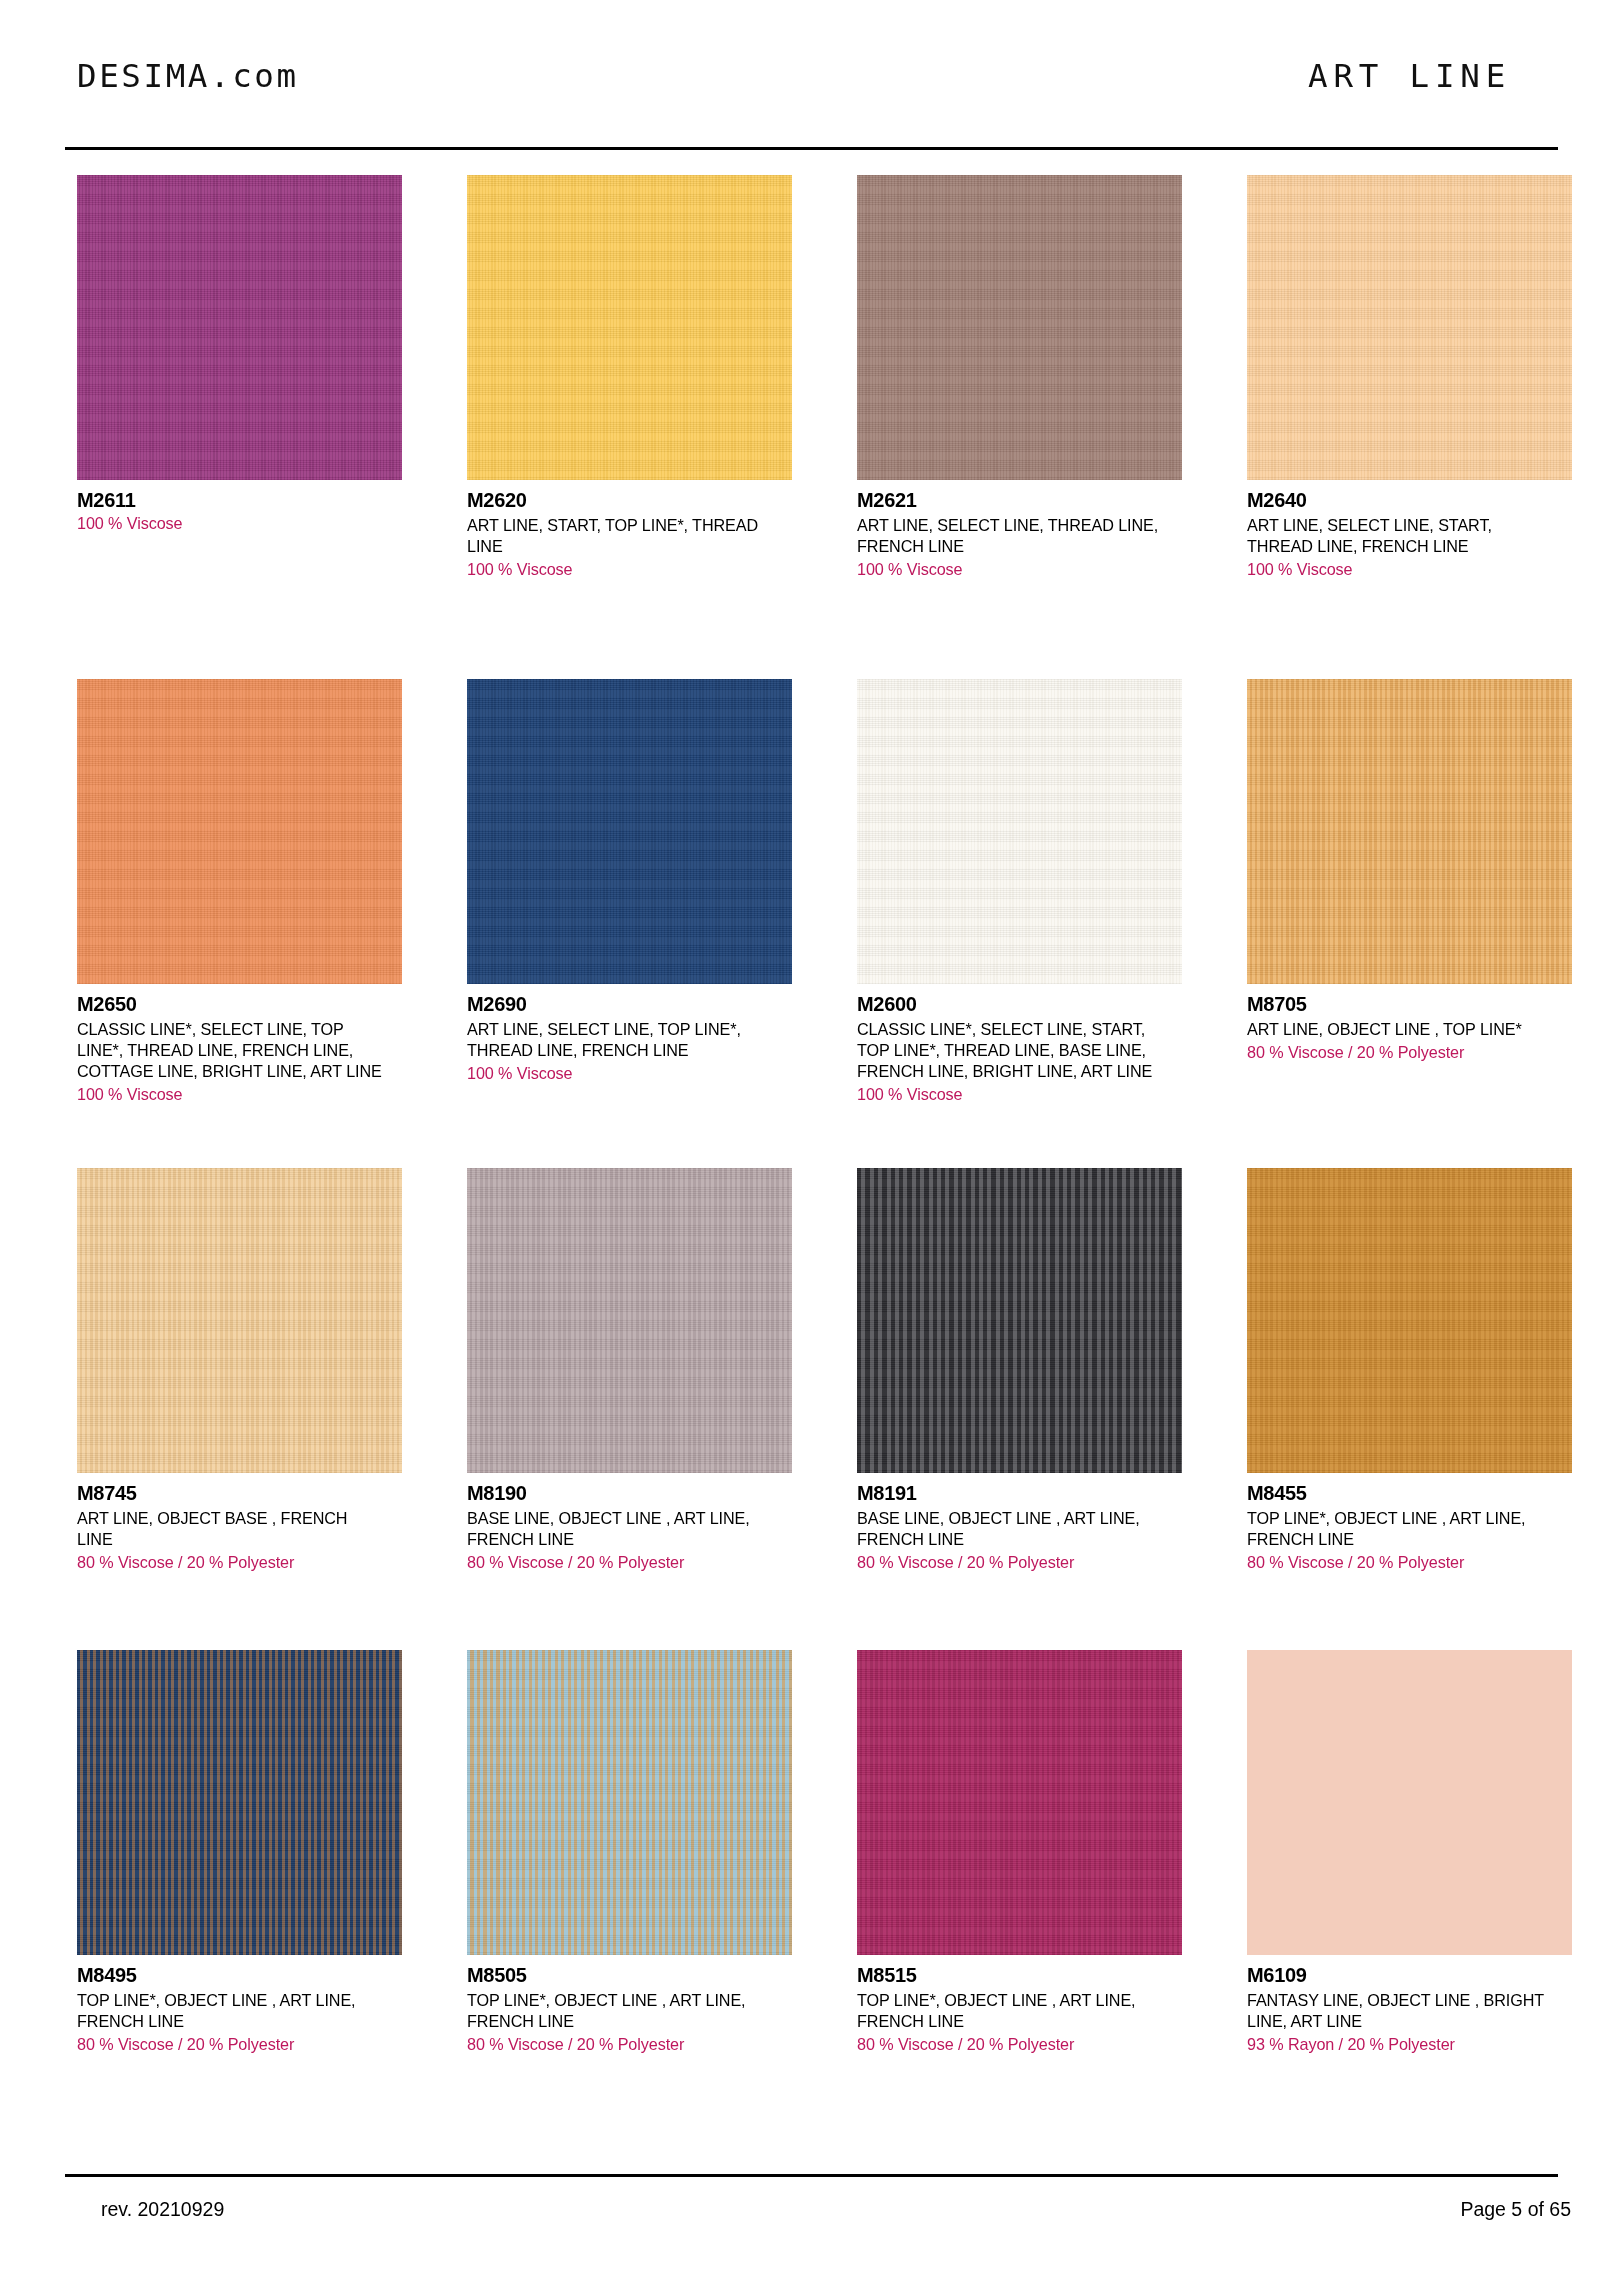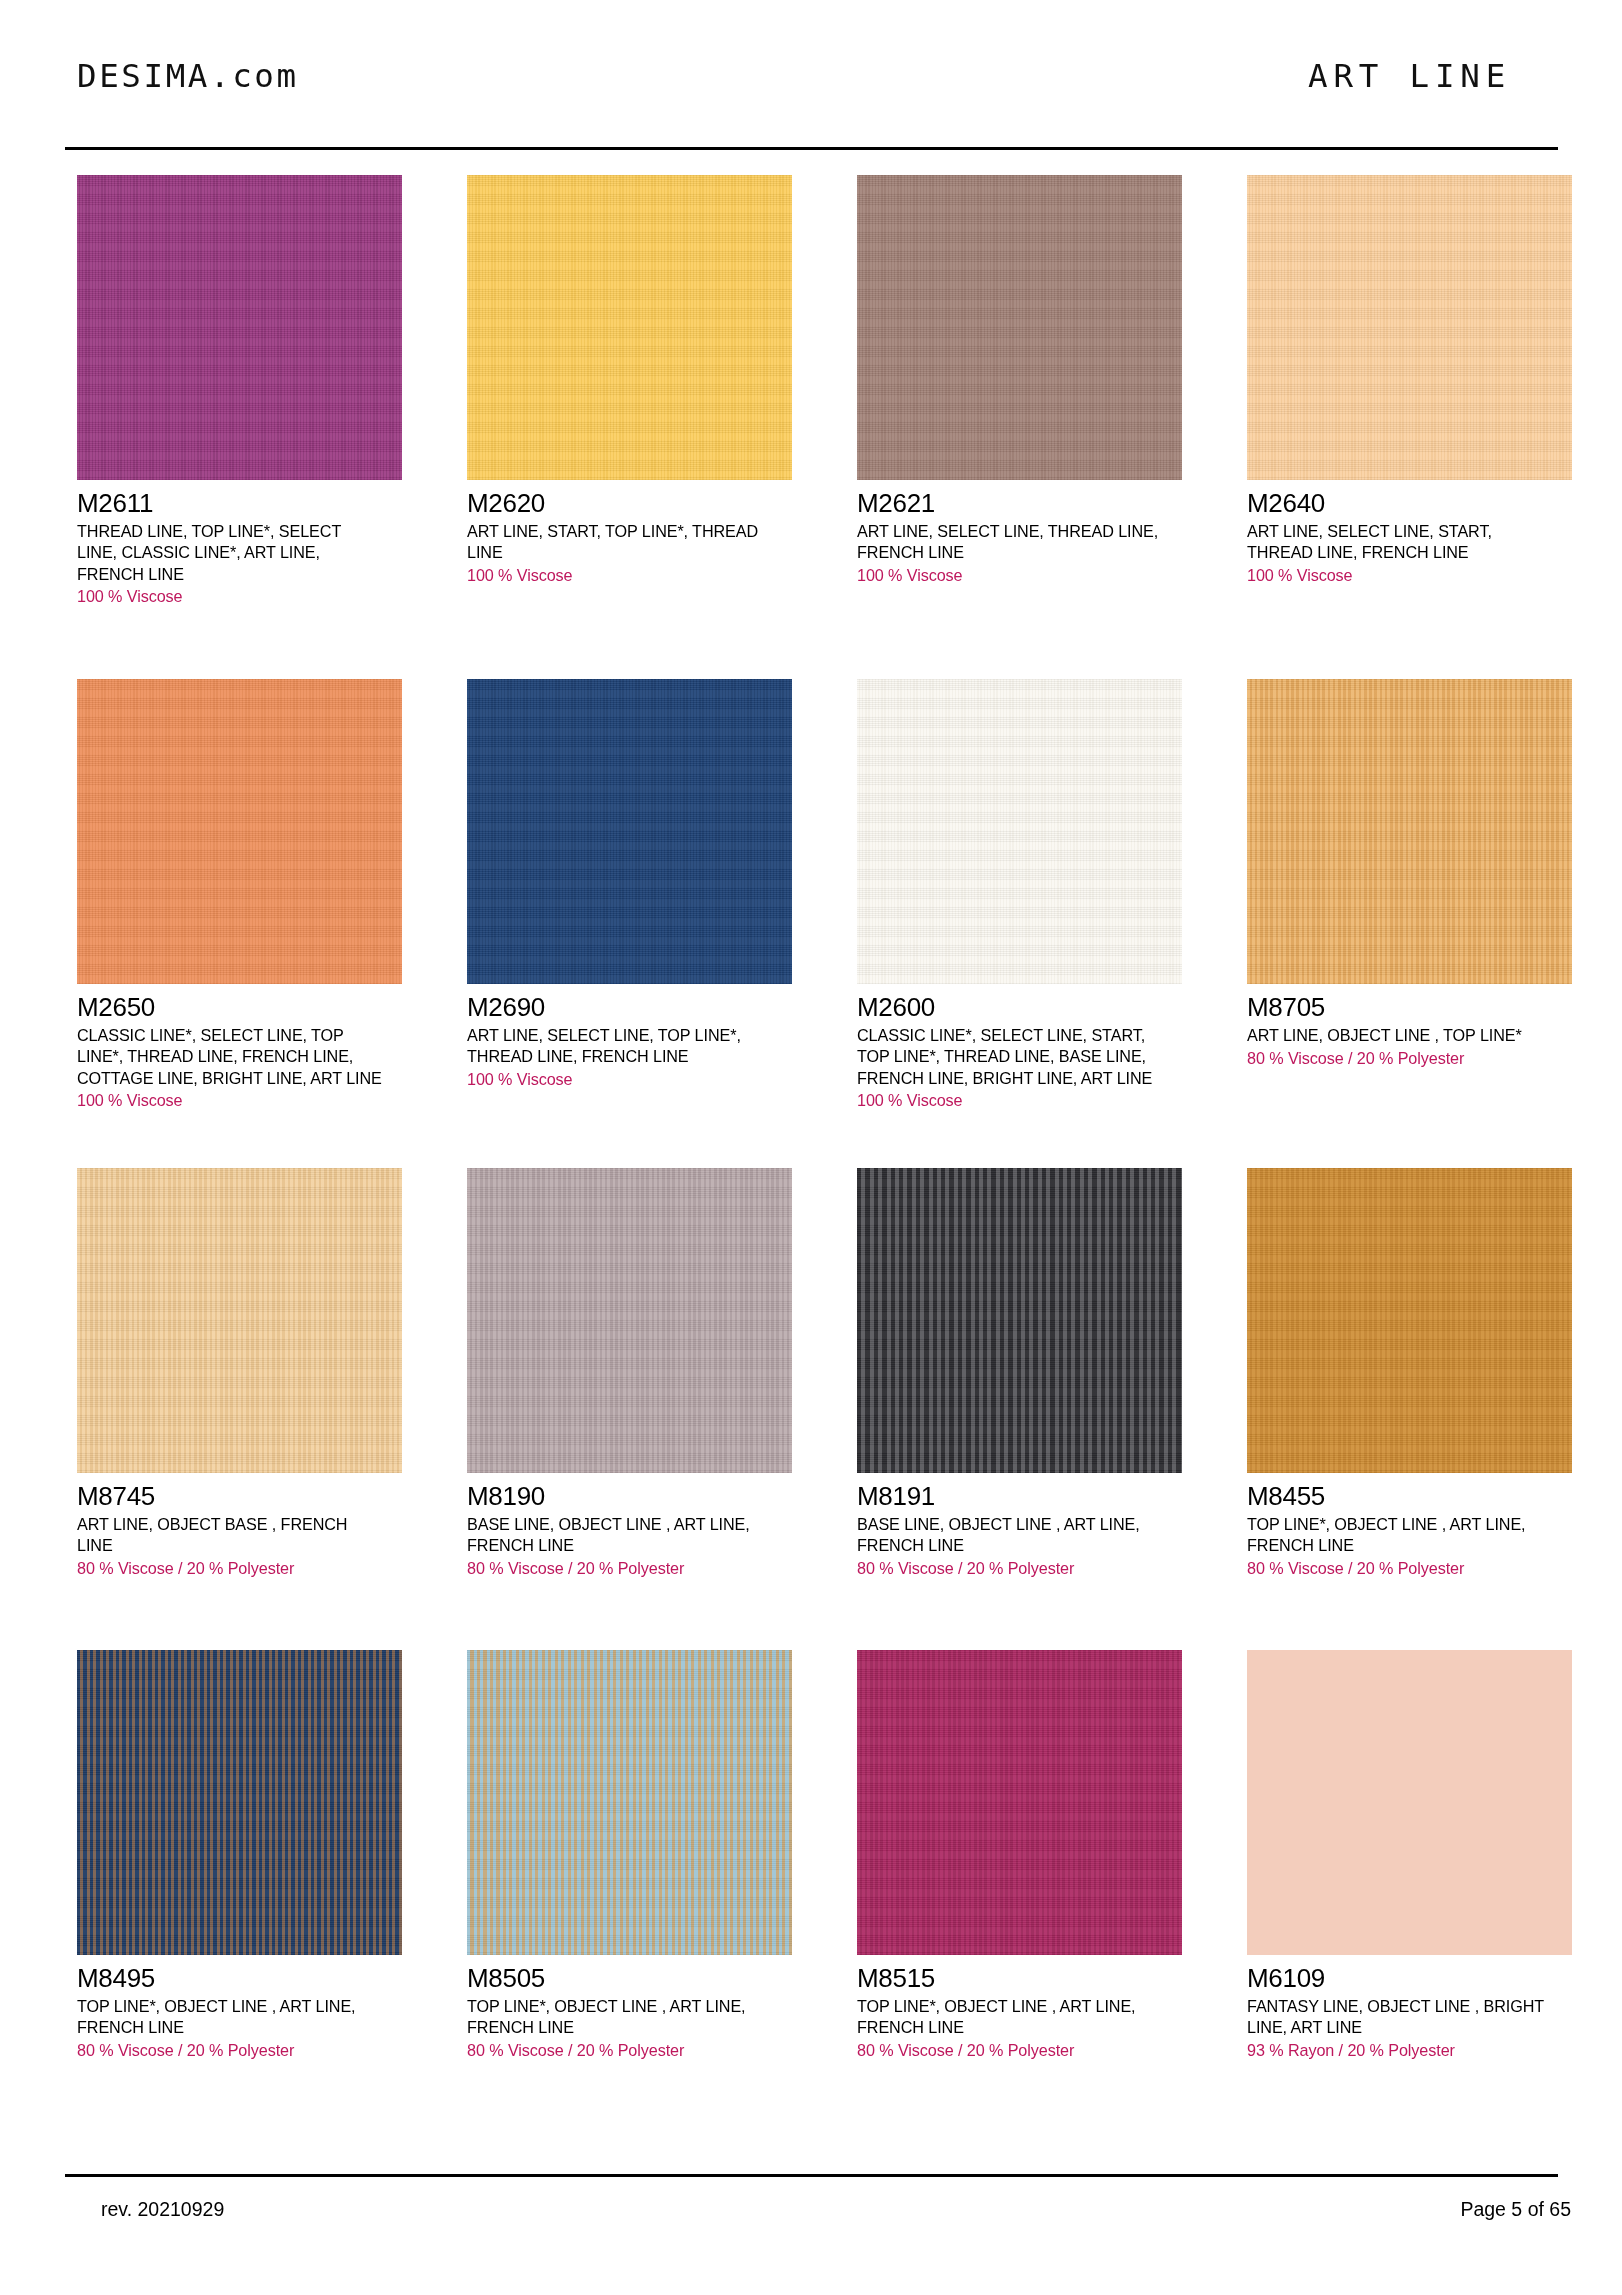--- a/index.html
+++ b/index.html
@@ -49,21 +49,21 @@
     position:relative;overflow:hidden;
     background-repeat:repeat;
   }
   .swatch .grain{
     position:absolute;inset:0;
     pointer-events:none;
   }
 
   .code{
     margin-top:10.4px;
-    font-size:26px;font-weight:normal;color:#000;
+    font-size:20px;font-weight:bold;color:#000;
     line-height:1.02;letter-spacing:-0.3px;
   }
   .lines{
     margin-top:4.5px;
     font-size:16.2px;color:#000;line-height:1.30;
     letter-spacing:-0.1px;
     max-width:305px;
   }
   .comp{
     margin-top:1.9px;
@@ -90,21 +90,20 @@
   </div>
 
   <div class="grid">
 
     <div class="row r1">
       <div class="cell c0">
         <div class="swatch" style="background: repeating-linear-gradient(90deg, rgb(158, 62, 134) 0px, rgb(158, 62, 134) 1.9px, rgb(140, 52, 118) 1.9px, rgb(140, 52, 118) 3.2px);">
             <div class="grain" style="background: repeating-linear-gradient(0deg, rgba(0, 0, 0, 0.05) 0px, rgba(0, 0, 0, 0.05) 0.6px, rgba(255, 255, 255, 0.05) 0.6px, rgba(255, 255, 255, 0.05) 1.9px);"></div>
           </div>
         <div class="code">M2611</div>
-        <div class="lines">THREAD LINE, TOP LINE*, SELECT LINE, CLASSIC LINE*, ART LINE, FRENCH LINE</div>
         <div class="comp">100 % Viscose</div>
       </div>
       <div class="cell c1">
         <div class="swatch" style="background: repeating-linear-gradient(90deg, rgb(251, 207, 99) 0px, rgb(251, 207, 99) 1.9px, rgb(243, 196, 81) 1.9px, rgb(243, 196, 81) 3.2px);">
             <div class="grain" style="background: repeating-linear-gradient(0deg, rgba(0, 0, 0, 0.05) 0px, rgba(0, 0, 0, 0.05) 0.6px, rgba(255, 255, 255, 0.05) 0.6px, rgba(255, 255, 255, 0.05) 1.9px);"></div>
           </div>
         <div class="code">M2620</div>
         <div class="lines">ART LINE, START, TOP LINE*, THREAD LINE</div>
         <div class="comp">100 % Viscose</div>
       </div>

